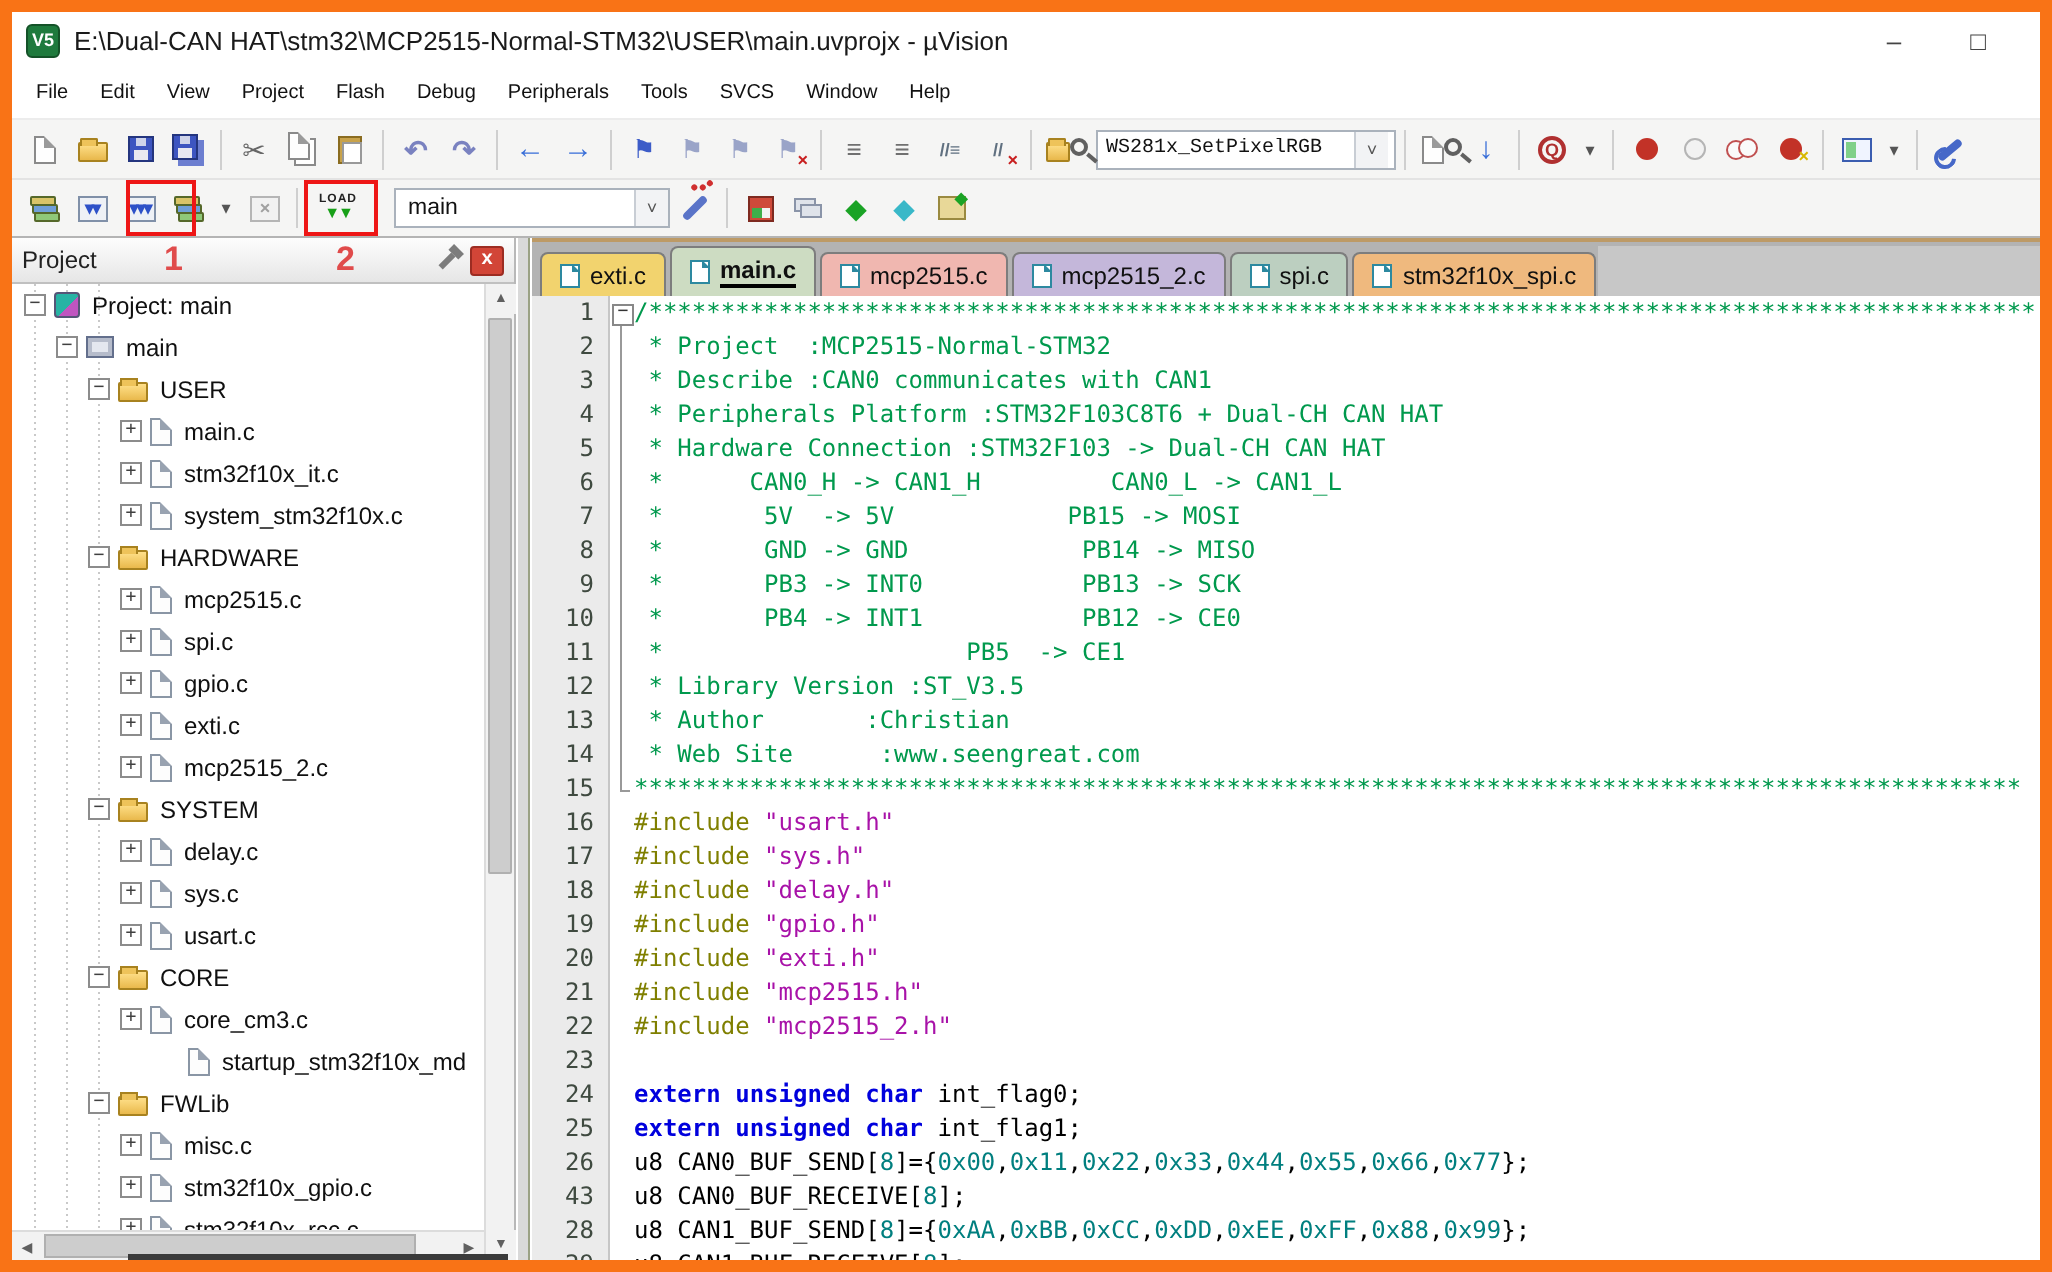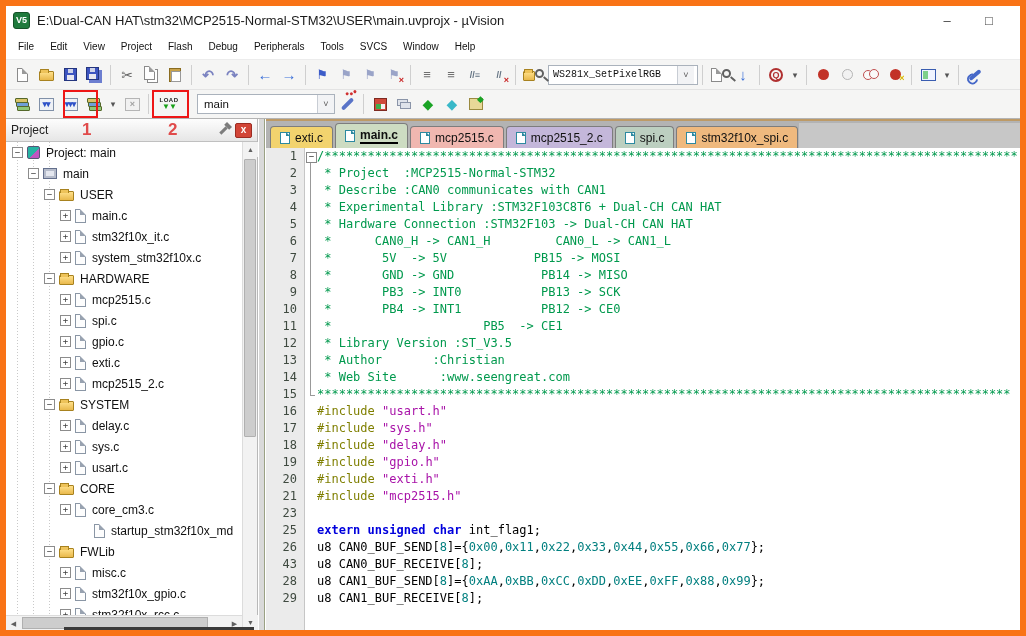--- a/index.html
+++ b/index.html
@@ -551,21 +551,21 @@
             <span class="ctext"><span class="sg-c"> * Project  :MCP2515-Normal-STM32</span></span>
           </div>
           <div class="cline">
             <span class="lnum">3</span>
             <span class="fold mid"></span>
             <span class="ctext"><span class="sg-c"> * Describe :CAN0 communicates with CAN1</span></span>
           </div>
           <div class="cline">
             <span class="lnum">4</span>
             <span class="fold mid"></span>
-            <span class="ctext"><span class="sg-c"> * Experimental Library :STM32F103C8T6 + Dual-CH CAN HAT</span></span>
+            <span class="ctext"><span class="sg-c"> * Peripherals Platform :STM32F103C8T6 + Dual-CH CAN HAT</span></span>
           </div>
           <div class="cline">
             <span class="lnum">5</span>
             <span class="fold mid"></span>
             <span class="ctext"><span class="sg-c"> * Hardware Connection :STM32F103 -&gt; Dual-CH CAN HAT</span></span>
           </div>
           <div class="cline">
             <span class="lnum">6</span>
             <span class="fold mid"></span>
             <span class="ctext"><span class="sg-c"> *      CAN0_H -&gt; CAN1_H         CAN0_L -&gt; CAN1_L</span></span>
@@ -639,23 +639,33 @@
             <span class="lnum">20</span>
             <span class="fold"></span>
             <span class="ctext"><span class="sg-d">#include </span><span class="sg-s">"exti.h"</span></span>
           </div>
           <div class="cline">
             <span class="lnum">21</span>
             <span class="fold"></span>
             <span class="ctext"><span class="sg-d">#include </span><span class="sg-s">"mcp2515.h"</span></span>
           </div>
           <div class="cline">
+            <span class="lnum">22</span>
+            <span class="fold"></span>
+            <span class="ctext"><span class="sg-d">#include </span><span class="sg-s">"mcp2515_2.h"</span></span>
+          </div>
+          <div class="cline">
             <span class="lnum">23</span>
             <span class="fold"></span>
             <span class="ctext"></span>
+          </div>
+          <div class="cline">
+            <span class="lnum">24</span>
+            <span class="fold"></span>
+            <span class="ctext"><span class="sg-k">extern</span><span class="sg-p"> </span><span class="sg-k">unsigned</span><span class="sg-p"> </span><span class="sg-k">char</span><span class="sg-p"> int_flag0;</span></span>
           </div>
           <div class="cline">
             <span class="lnum">25</span>
             <span class="fold"></span>
             <span class="ctext"><span class="sg-k">extern</span><span class="sg-p"> </span><span class="sg-k">unsigned</span><span class="sg-p"> </span><span class="sg-k">char</span><span class="sg-p"> int_flag1;</span></span>
           </div>
           <div class="cline">
             <span class="lnum">26</span>
             <span class="fold"></span>
             <span class="ctext"><span class="sg-p">u8 CAN0_BUF_SEND[</span><span class="sg-n">8</span><span class="sg-p">]={</span><span class="sg-n">0x00</span><span class="sg-p">,</span><span class="sg-n">0x11</span><span class="sg-p">,</span><span class="sg-n">0x22</span><span class="sg-p">,</span><span class="sg-n">0x33</span><span class="sg-p">,</span><span class="sg-n">0x44</span><span class="sg-p">,</span><span class="sg-n">0x55</span><span class="sg-p">,</span><span class="sg-n">0x66</span><span class="sg-p">,</span><span class="sg-n">0x77</span><span class="sg-p">};</span></span>

